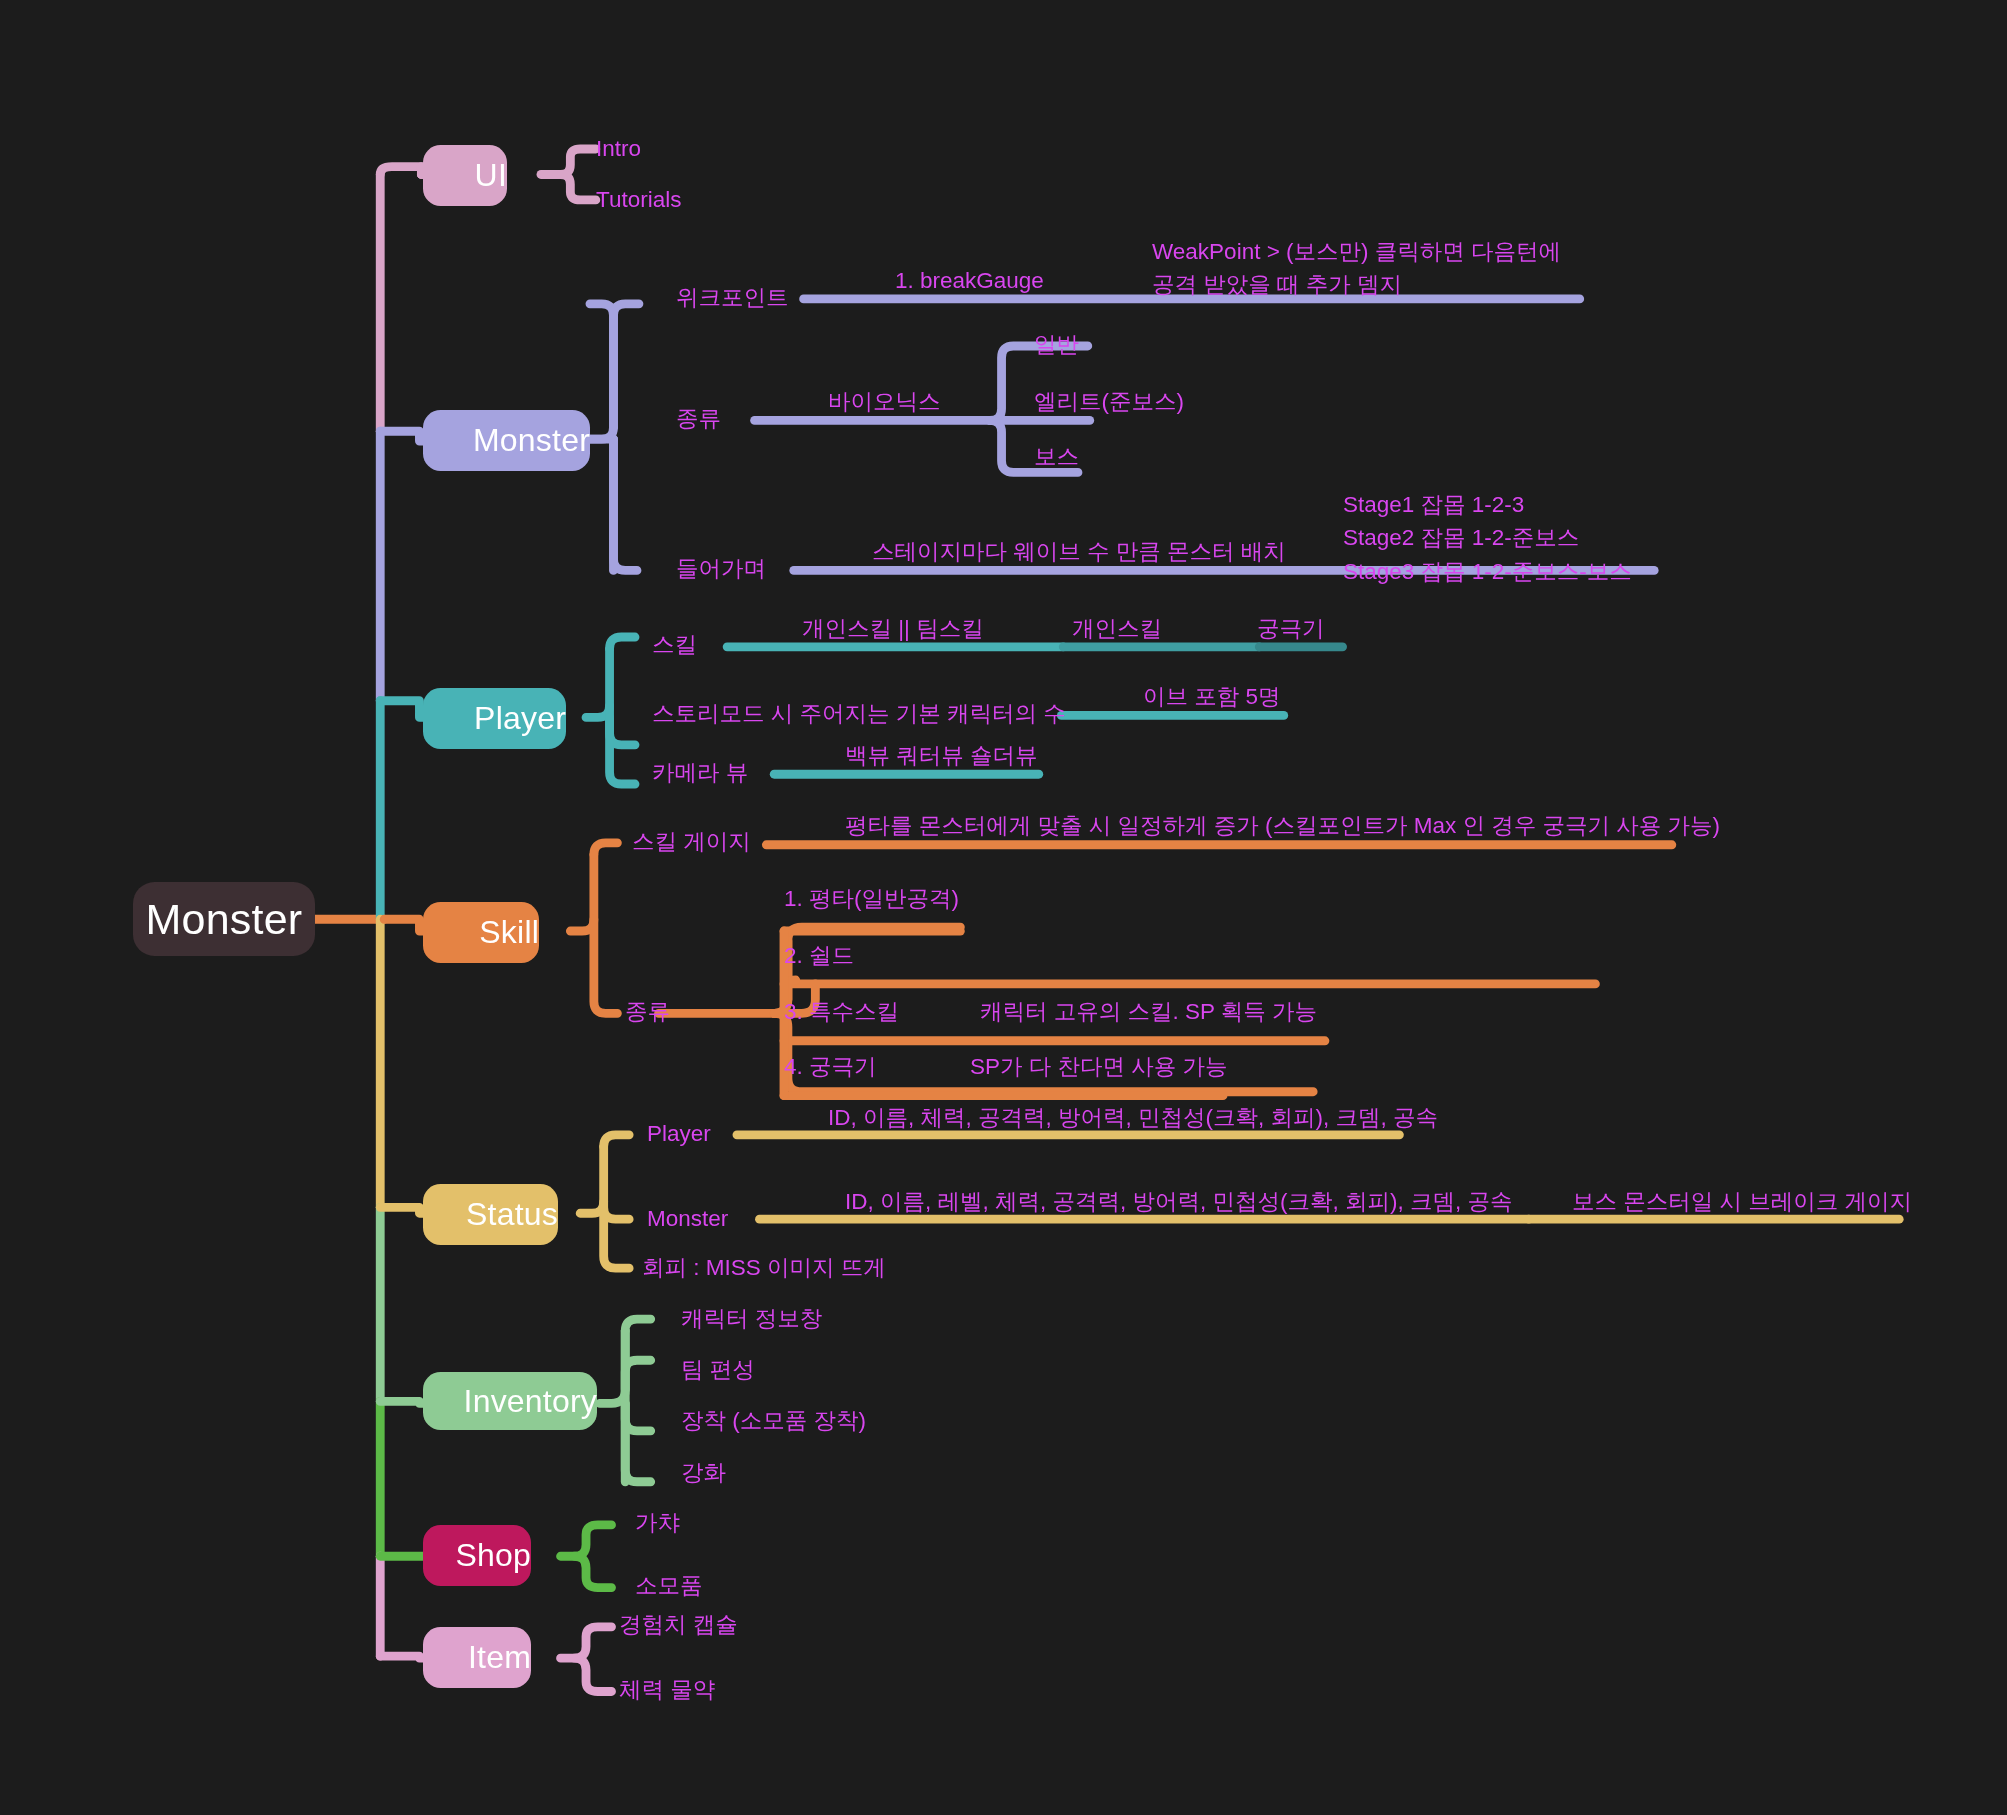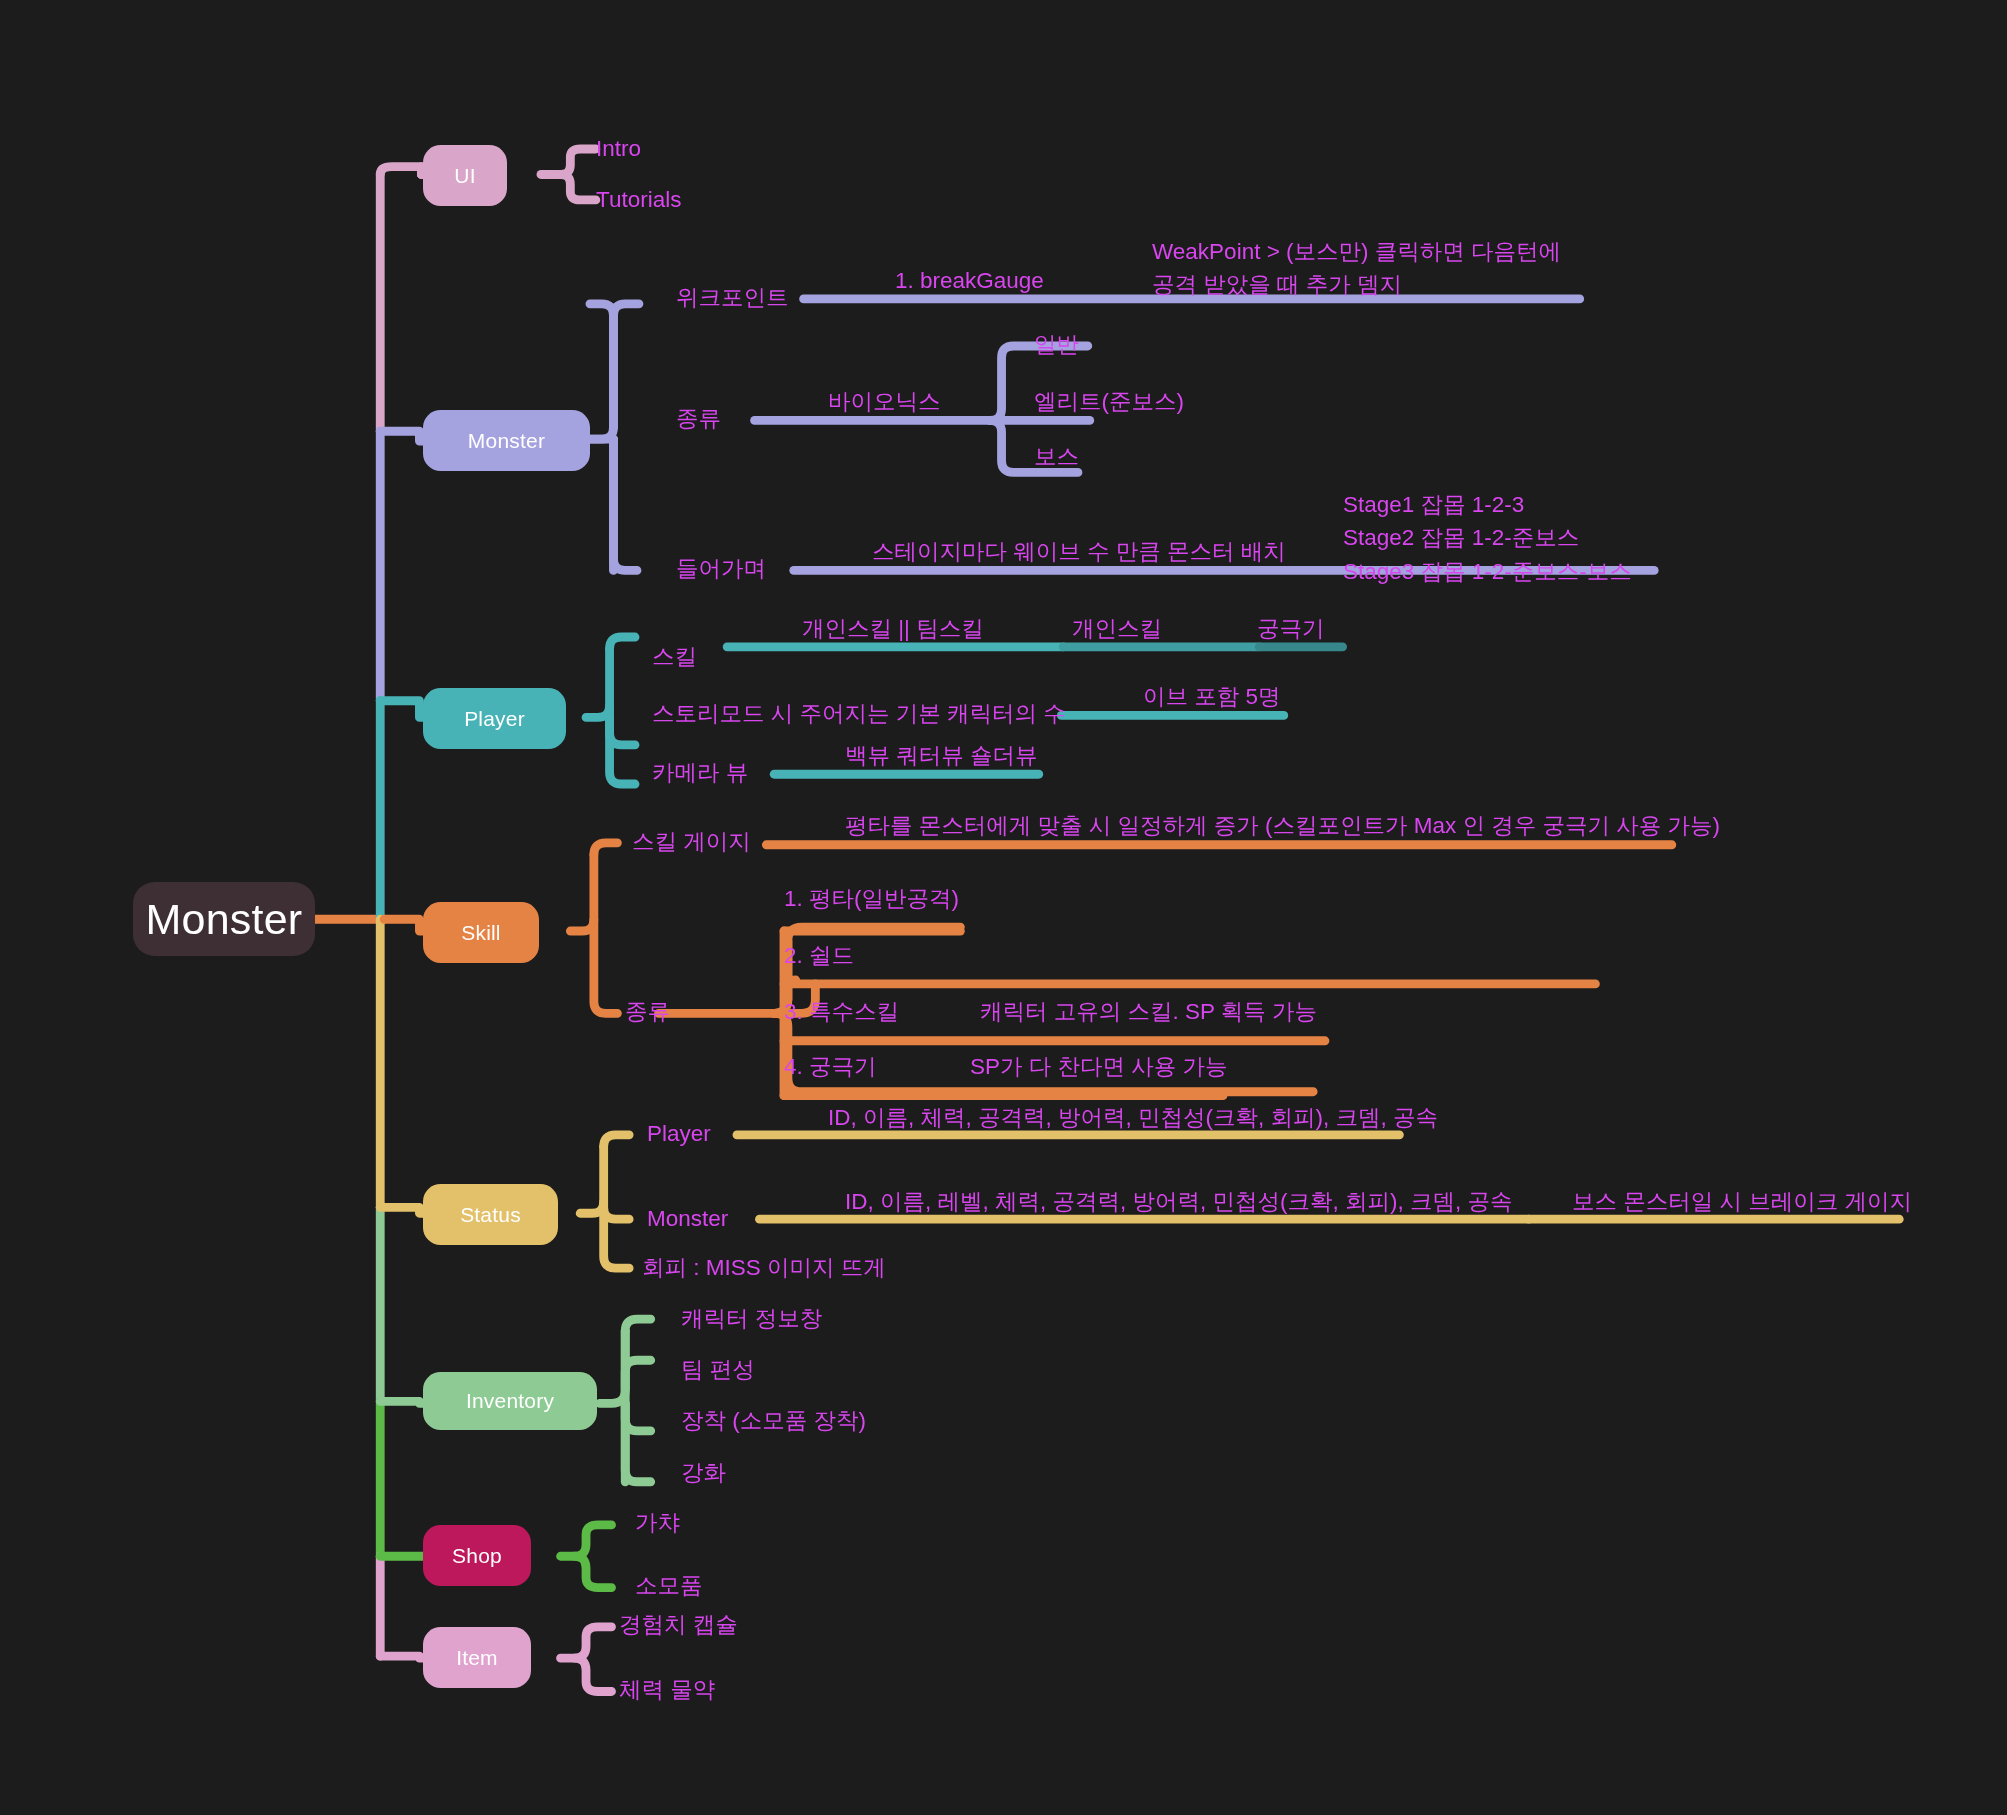--- a/index.html
+++ b/index.html
@@ -24,21 +24,21 @@
     border-radius:17.6px;
     color:#ffffff;
     font-weight:400;
     letter-spacing:0.2px;
     white-space:nowrap;
   }
   .node.root{
     border-radius:21.6px;
     font-size:43px;
   }
-  .node.branch{font-size:21px;}
+  .node.branch{font-size:32px;justify-content:flex-end;}
   .lbl{
     position:absolute;
     white-space:nowrap;
     color:#d946ef;
     font-size:22.5px;
     line-height:1.28;
   }
   .lbl.l2{font-size:22.5px;}
   .lbl.l3{font-size:22.5px;}
   .lbl.multi{line-height:1.33;}
@@ -220,21 +220,21 @@
   <div class="lbl l3" style="left:1034px;top:331px;">일반</div>
   <div class="lbl l3" style="left:1034px;top:388px;">엘리트(준보스)</div>
   <div class="lbl l3" style="left:1034px;top:443px;">보스</div>
 
   <div class="lbl l2" style="left:676px;top:555px;">들어가며</div>
   <div class="lbl l3" style="left:872px;top:538px;text-align:right;">스테이지마다 웨이브 수 만큼 몬스터 배치</div>
   <div class="lbl l3 multi" style="left:1343px;top:490px;">Stage1 잡몹 1-2-3</div>
   <div class="lbl l3 multi" style="left:1343px;top:523px;">Stage2 잡몹 1-2-준보스</div>
   <div class="lbl l3 multi" style="left:1343px;top:557px;">Stage3 잡몹 1-2-준보스-보스</div>
 
-  <div class="lbl l2" style="left:652px;top:631px;margin-top:12px;">스킬</div>
+  <div class="lbl l2" style="left:652px;top:631px;">스킬</div>
   <div class="lbl l3" style="left:802px;top:615px;">개인스킬 || 팀스킬</div>
   <div class="lbl l3" style="left:1072px;top:615px;">개인스킬</div>
   <div class="lbl l3" style="left:1257px;top:615px;">궁극기</div>
 
   <div class="lbl l2" style="left:652px;top:700px;">스토리모드 시 주어지는 기본 캐릭터의 수</div>
   <div class="lbl l3" style="left:1143px;top:683px;">이브 포함 5명</div>
 
   <div class="lbl l2" style="left:652px;top:759px;">카메라 뷰</div>
   <div class="lbl l3" style="left:845px;top:742px;">백뷰 쿼터뷰 숄더뷰</div>
 

